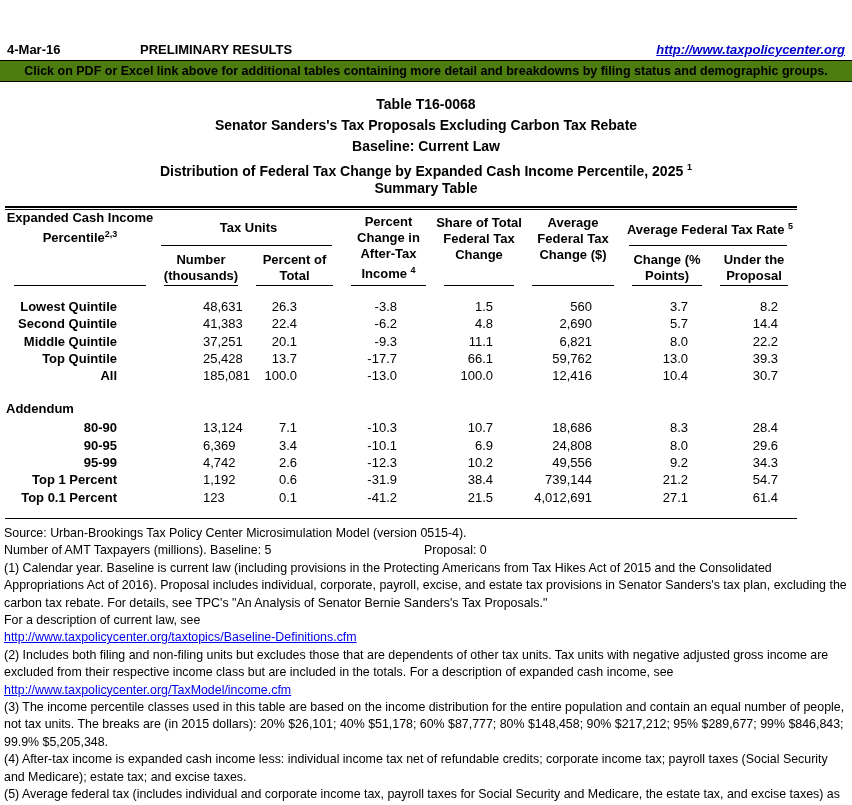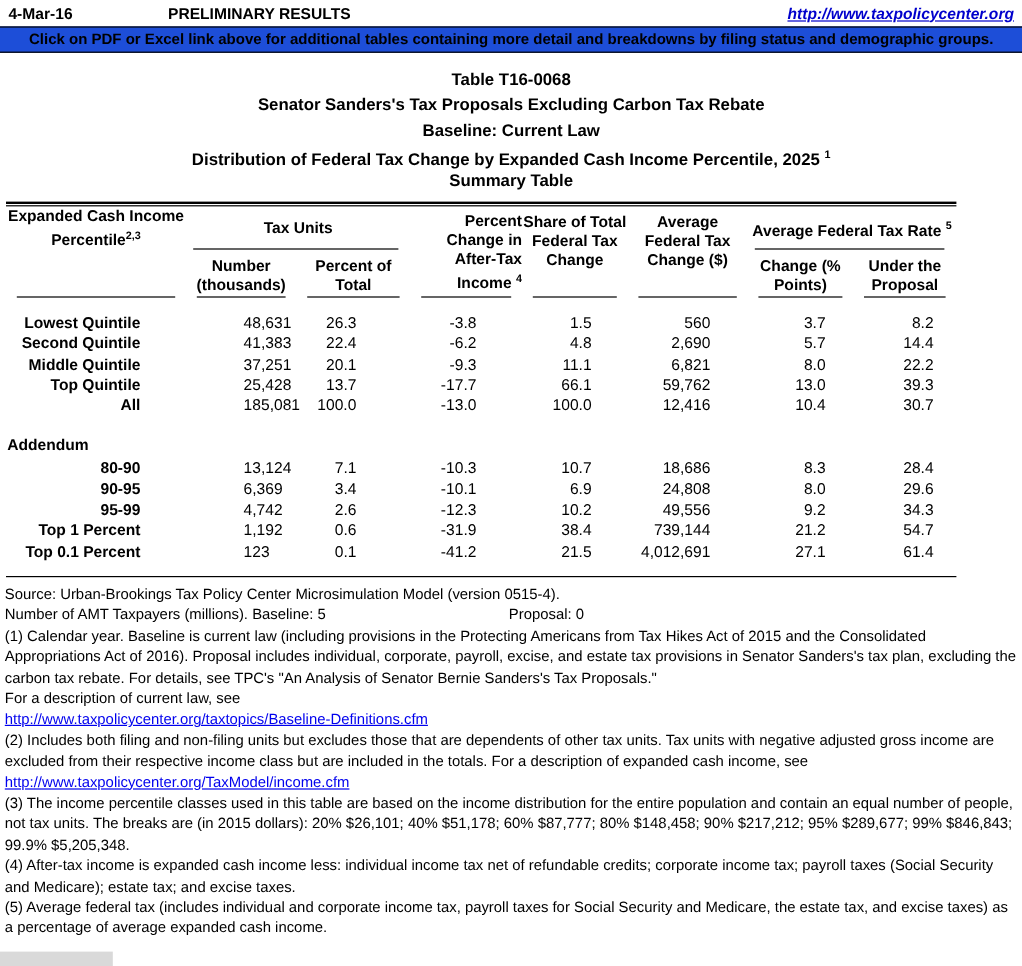--- a/index.html
+++ b/index.html
@@ -3,21 +3,21 @@
 <meta charset="utf-8">
 <style>
   * { margin:0; padding:0; box-sizing:border-box; }
   html,body { background:#ffffff; }
   body { width:852px; height:805px; overflow:hidden; color:#000;
          font-family:"Liberation Sans","DejaVu Sans",sans-serif; }
   .page { position:relative; width:852px; height:805px; }
 
   
   .topbar { display:flex; align-items:center; height:22px; padding:0 7px;
-            font-size:13px; font-weight:bold; }
+            font-size:13px; font-weight:bold;margin-top:38px; }
   .topbar .date { width:133px; }
   .topbar .prelim { flex:0 0 auto; }
   .topbar a { margin-left:auto; color:#0000cc; text-decoration:underline; }
 
   
   .banner { height:22px; line-height:20px; text-align:center; font-size:12.5px;
             font-weight:bold; border-top:1.5px solid #000; border-bottom:1.5px solid #000; }
 
   
   .titles { margin-top:12px; text-align:center; font-weight:bold; font-size:14px; }
@@ -32,21 +32,21 @@
   .thead { display:grid; grid-template-columns:150px 92px 95px 93px 88px 100px 88px 86px;
            grid-template-rows:42px 34px; font-weight:bold; line-height:16px; }
   .hc { position:relative; text-align:center; display:flex; flex-direction:column; }
   .hc::after { content:""; position:absolute; left:9px; right:9px; bottom:0;
                border-bottom:1.3px solid #000; }
   .col1 { grid-column:1; grid-row:1/3; }
   .grp-tax  { grid-column:2/4; grid-row:1; justify-content:center; padding-bottom:6px; }
   .grp-tax::after  { bottom:6px; left:6px; right:10px; }
   .col2 { grid-column:2; grid-row:2; justify-content:flex-end; padding-bottom:2px; }
   .col3 { grid-column:3; grid-row:2; justify-content:flex-end; padding-bottom:2px; }
-  .col4 { grid-column:4; grid-row:1/3; justify-content:center;text-align:right; }
+  .col4 { grid-column:4; grid-row:1/3; justify-content:center; }
   .col5 { grid-column:5; grid-row:1/3; justify-content:flex-start; padding-top:5px; }
   .col6 { grid-column:6; grid-row:1/3; justify-content:flex-start; padding-top:5px; }
   .grp-rate { grid-column:7/9; grid-row:1; justify-content:center; padding-bottom:6px; }
   .grp-rate::after { bottom:6px; left:6px; right:10px; }
   .col7 { grid-column:7; grid-row:2; justify-content:flex-end; padding-bottom:2px; }
   .col8 { grid-column:8; grid-row:2; justify-content:flex-end; padding-bottom:2px; }
 
   #main-rows { margin-top:12px; }
   #addendum-rows { margin-top:2px; }
   .trow { display:grid; grid-template-columns:150px 92px 95px 93px 88px 100px 88px 86px;
@@ -76,21 +76,21 @@
 <body>
 
 <div class="page">
 
   <div class="topbar">
     <span class="date">4-Mar-16</span>
     <span class="prelim">PRELIMINARY RESULTS</span>
     <a href="#" style="color: rgb(0, 0, 204); font-style: italic;">http://www.taxpolicycenter.org</a>
   </div>
 
-  <div class="banner" id="banner" style="background: #1d4ed8; text-align: center;">Click on PDF or Excel link above for additional tables containing more detail and breakdowns by filing status and demographic groups.</div>
+  <div class="banner" id="banner" style="background: #4d7c0f; text-align: center;">Click on PDF or Excel link above for additional tables containing more detail and breakdowns by filing status and demographic groups.</div>
 
   <div class="titles">
     <div>Table T16-0068</div>
     <div>Senator Sanders's Tax Proposals Excluding Carbon Tax Rebate</div>
     <div>Baseline: Current Law</div>
     <div><span>Distribution of Federal Tax Change by Expanded Cash Income Percentile, 2025</span> <sup>1</sup></div>
     <div>Summary Table</div>
   </div>
 
   <div class="table-wrap">

